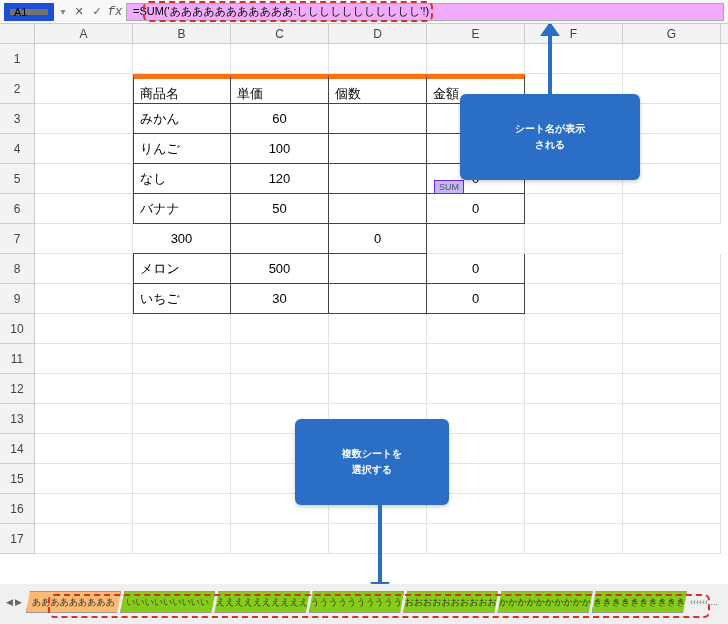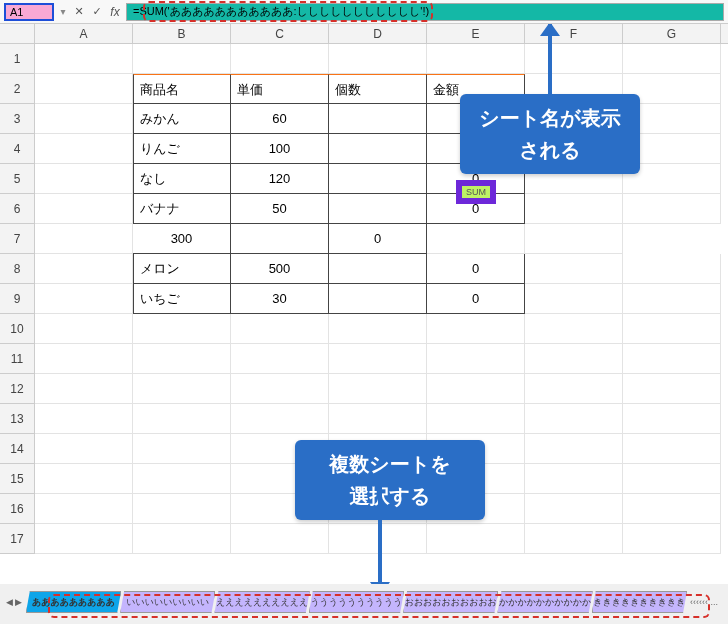--- a/index.html
+++ b/index.html
@@ -1,48 +1,48 @@
 <!DOCTYPE html>
 <html><head>
 <meta charset="utf-8">
 <style>
 *{box-sizing:border-box;margin:0;padding:0}
 body{font-family:"Meiryo",sans-serif;font-size:12px;background:#f0f0f0;width:728px;height:624px;overflow:hidden;position:relative}
 .formula-bar{height:24px;background:#f8f8f8;border-bottom:1px solid #ccc;display:flex;align-items:center;padding:2px 4px;gap:4px}
-.name-box{width:50px;height:18px;background:#f9a8d4;border:2px solid #1d4ed8;font-size:11px;padding:1px 4px;display:flex;align-items:center}
+.name-box{width:50px;height:18px;background:#737373;border:6px solid #1d4ed8;font-size:11px;padding:1px 4px;display:flex;align-items:center}
 .fb-sep{width:10px;text-align:center;color:#888;font-size:10px}
 .fb-btn{width:14px;height:14px;display:flex;align-items:center;justify-content:center;font-size:11px;color:#555}
-.fx{font-style:italic;font-family:Liberation Sans, sans-serif;font-size:12px}
-.formula-input{flex:1;height:18px;background:#14b8a6;border:1px solid #aaa;font-size:11px;padding:1px 6px;display:flex;align-items:center;position:relative}
+.fx{font-style:italic;font-family:Liberation Mono, monospace;font-size:12px}
+.formula-input{flex:1;height:18px;background:#f0abfc;border:1px solid #aaa;font-size:11px;padding:1px 6px;display:flex;align-items:center;position:relative}
 .dash-red{border:2px dashed #d6302a;border-radius:6px}
 .formula-dash{position:absolute;left:143px;top:1px;width:290px;height:21px;pointer-events:none}
 .grid-area{position:relative;background:#fff;height:560px;overflow:hidden}
 .col-headers{display:flex;height:20px;background:#f3f3f3;border-bottom:1px solid #ccc}
 .corner{width:35px;border-right:1px solid #ccc;background:#f3f3f3}
 .col-h{width:98px;text-align:center;border-right:1px solid #ccc;line-height:20px;color:#444;font-size:12px}
 .rows{display:flex;flex-direction:column}
 .row{display:flex;height:30px}
 .row-h{width:35px;background:#f3f3f3;border-right:1px solid #ccc;border-bottom:1px solid #ccc;text-align:center;line-height:30px;color:#444;font-size:12px}
 .cell{width:98px;border-right:1px solid #e3e3e3;border-bottom:1px solid #e3e3e3;line-height:30px;padding:0 6px;font-size:13px}
 .tbl{border-right:1px solid #444;border-bottom:1px solid #444}
-.tbl-t{border-top:1px solid #f97316}
+.tbl-t{border-top:5px solid #f97316}
 .tbl-l{border-left:1px solid #444}
 .num{text-align:center}
-.callout{position:absolute;background:#2a6ec6;color:#fff;padding:8px 18px;border-radius:6px;font-size:20px;font-weight:600;text-align:center;line-height:1.6;box-shadow:0 2px 4px rgba(0,0,0,.2)}
+.callout{position:absolute;background:#2a6ec6;color:#fff;padding:27px 18px;border-radius:6px;font-size:10px;font-weight:600;text-align:center;line-height:1.6;box-shadow:0 2px 4px rgba(0,0,0,.2)}
 .arrow-down{width:0;height:0;border-left:10px solid transparent;border-right:10px solid transparent;border-top:14px solid #2a6ec6;position:absolute}
 .arrow-line{position:absolute;background:#2a6ec6}
 .sheet-tabs{position:absolute;bottom:8px;left:0;right:0;height:28px;display:flex;align-items:center;padding:0 6px;background:#f0f0f0}
 .tab-nav{display:flex;gap:2px;margin-right:4px}
 .tab-nav span{font-size:9px;color:#666}
 .tabs-container{flex:1;display:flex;position:relative;height:22px}
-.tab{flex:1;background:#c4b5fd;border:1px solid #999;font-size:9px;display:flex;align-items:center;justify-content:center;color:#333;margin-right:-1px;clip-path:polygon(4px 0,100% 0,calc(100% - 4px) 100%,0 100%)}
-.tab.active{background:#0ea5e9;font-weight:700}
+.tab{flex:1;background:#84cc16;border:1px solid #999;font-size:9px;display:flex;align-items:center;justify-content:center;color:#333;margin-right:-1px;clip-path:polygon(4px 0,100% 0,calc(100% - 4px) 100%,0 100%)}
+.tab.active{background:#fdba74;font-weight:400}
 .tabs-dash{position:absolute;bottom:6px;left:48px;right:18px;height:24px;pointer-events:none}
 .tab-end{font-size:9px;color:#666;padding:0 4px}
-.sum-hint{position:absolute;left:456px;top:156px;font-size:9px;background:#bef264;border:6px solid #6d28d9;padding:1px 4px;color:#555}
+.sum-hint{position:absolute;left:434px;top:156px;font-size:9px;background:#c4b5fd;border:1px solid #6d28d9;padding:1px 4px;color:#555}
 </style>
 </head>
 <body>
 
 <div class="formula-bar">
   <div class="name-box">A1</div>
   <span class="fb-sep">▾</span>
   <span class="fb-btn">✕</span>
   <span class="fb-btn">✓</span>
   <span class="fb-btn fx">fx</span>
@@ -232,21 +232,21 @@
         <div class="cell"></div>
       </div>
     </div>
 
   <div class="sum-hint">SUM</div>
 
   <div class="callout" style="left:460px;top:70px;width:180px" id="callout-top">シート名が表示<br>される</div>
   <div class="arrow-line" style="left:548px;top:0;width:4px;height:70px"></div>
   <div class="arrow-down" style="left:540px;top:-2px;transform:rotate(180deg)"></div>
 
-  <div class="callout" style="left:295px;top:416px;width:190px" id="callout-bottom">複数シートを<br>選択する</div>
+  <div class="callout" style="left:295px;top:395px;width:154px" id="callout-bottom">複数シートを<br>選択する</div>
   <div class="arrow-line" style="left:378px;top:462px;width:4px;height:100px"></div>
   <div class="arrow-down" style="left:370px;top:558px"></div>
 </div>
 
 <div class="sheet-tabs">
   <div class="tab-nav">
       <span>◀</span>
       <span>▶</span>
     </div>
   <div class="tabs-container" id="tabs">

